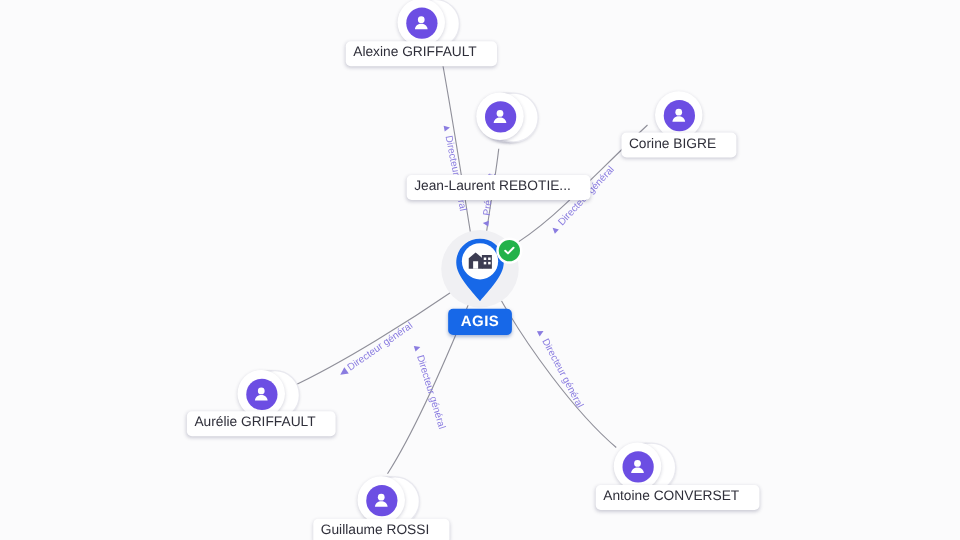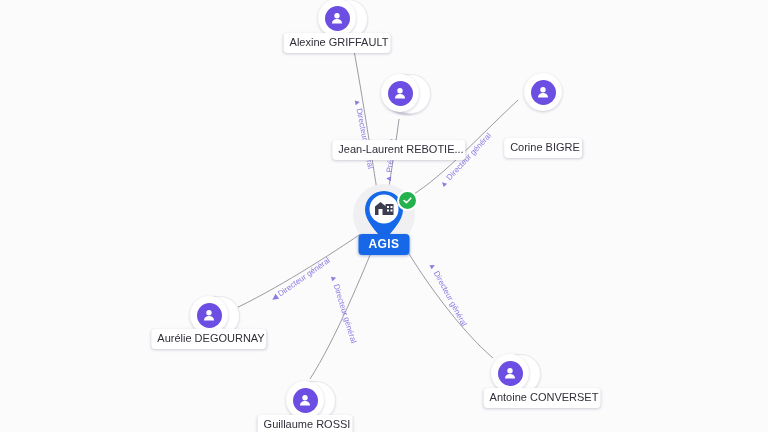--- a/index.html
+++ b/index.html
@@ -72,21 +72,21 @@
   }
   .avatar svg { display: block; }
   .label {
     position: absolute;
     transform: translate(-50%, 0);
     white-space: nowrap;
     background: #ffffff;
     color: #2f2f3a;
     font-size: 11px;
     line-height: 13px;
-    padding: 3px 2px 4px 6px;
+    padding: 3px 16px 4px 6px;
     border-radius: 4px;
     box-shadow: 0 1px 3px rgba(40,40,80,0.22);
   }
   
   .company {
     position: absolute;
     width: 0;
     height: 0;
   }
   .company .halo {
@@ -209,36 +209,36 @@
           <div class="avatar">
             <span class="disc">
               <svg width="14" height="14" viewBox="0 0 14 14">
                 <circle cx="7" cy="4.7" r="2.7" fill="#ffffff"></circle>
                 <path d="M1.9 12.4 C2.4 9.1 4.6 8 7 8 C9.4 8 11.6 9.1 12.1 12.4 Z" fill="#ffffff"></path>
               </svg>
             </span>
           </div>
         </div>
       </div>
-      <div class="label" style="left: 543px; top: 106px; margin-top: 32px;">Corine BIGRE</div>
+      <div class="label" style="left: 543px; top: 106px;">Corine BIGRE</div>
       <div class="node" style="left: 209px; top: 315px;">
         <div class="avatar-wrap">
           <div class="stack s2"></div>
           <div class="stack s1"></div>
           <div class="avatar">
             <span class="disc">
               <svg width="14" height="14" viewBox="0 0 14 14">
                 <circle cx="7" cy="4.7" r="2.7" fill="#ffffff"></circle>
                 <path d="M1.9 12.4 C2.4 9.1 4.6 8 7 8 C9.4 8 11.6 9.1 12.1 12.4 Z" fill="#ffffff"></path>
               </svg>
             </span>
           </div>
         </div>
       </div>
-      <div class="label" style="left: 209px; top: 329px;">Aurélie DEGOURNAY</div>
+      <div class="label" style="left: 209px; top: 329px;">Aurélie GRIFFAULT</div>
       <div class="node" style="left: 305px; top: 400px;">
         <div class="avatar-wrap">
           <div class="stack s3"></div>
           <div class="stack s2"></div>
           <div class="stack s1"></div>
           <div class="avatar">
             <span class="disc">
               <svg width="14" height="14" viewBox="0 0 14 14">
                 <circle cx="7" cy="4.7" r="2.7" fill="#ffffff"></circle>
                 <path d="M1.9 12.4 C2.4 9.1 4.6 8 7 8 C9.4 8 11.6 9.1 12.1 12.4 Z" fill="#ffffff"></path>
@@ -282,16 +282,16 @@
         <rect x="16.5" y="9.5" width="2" height="2" fill="#ffffff"></rect>
         <path d="M1 15 L1 6.5 L6.5 2 L12 6.5 L12 15 Z" fill="#3d3d52"></path>
         <rect x="4.5" y="9" width="4" height="6" fill="#ffffff"></rect>
       </svg>
     </div>
     <div class="verified">
       <svg width="9" height="9" viewBox="0 0 9 9">
         <path d="M1.2 4.6 L3.4 6.7 L7.8 2.2" stroke="#ffffff" stroke-width="1.6" fill="none" stroke-linecap="round" stroke-linejoin="round"></path>
       </svg>
     </div>
-    <div class="company-label" id="company-label" style="left: 0px; top: 19px; text-align: right;">AGIS</div>
+    <div class="company-label" id="company-label" style="left: 0px; top: 32px; text-align: right;">AGIS</div>
   </div>
 
 </div>
 
 </body></html>

